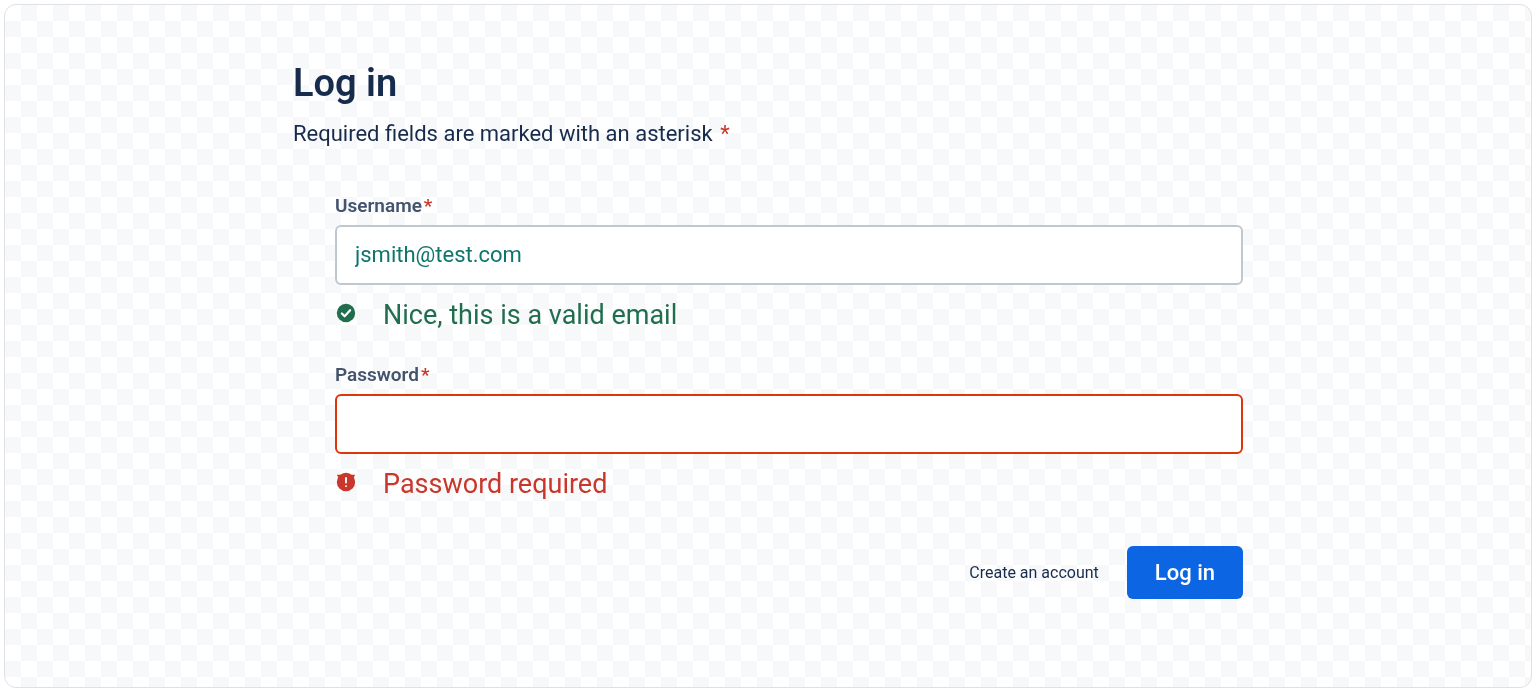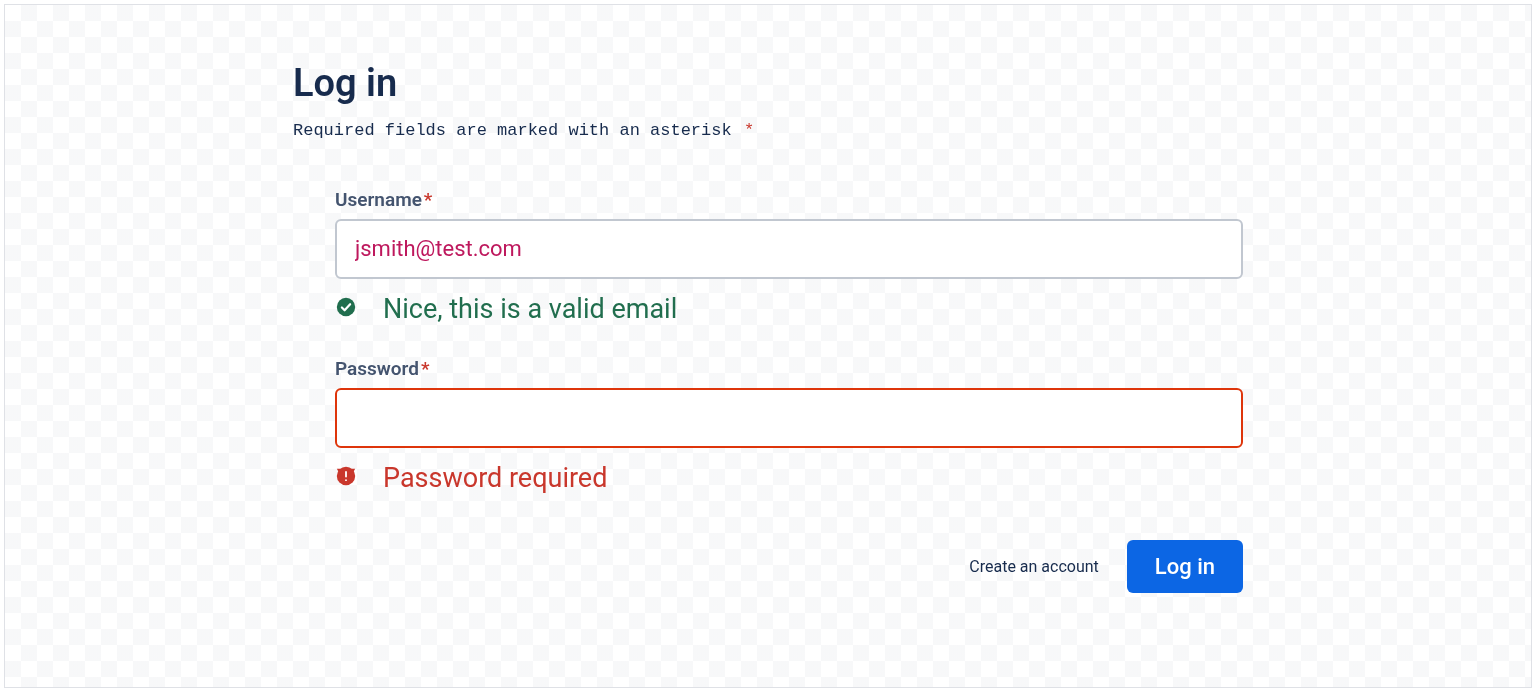--- a/index.html
+++ b/index.html
@@ -11,41 +11,40 @@
     font-family: -apple-system, BlinkMacSystemFont, "Segoe UI", Roboto, "Helvetica Neue", Arial, sans-serif;
     width: 1536px;
     height: 692px;
     background: #fff;
     position: relative;
   }
   .canvas {
     position: absolute;
     inset: 4px;
     border: 1px solid #dfe1e6;
-    border-radius: 0;
+    border-radius: 12px;
     background-color: #fff;
     background-image:
       linear-gradient(45deg, rgba(9,30,66,0.03) 25%, transparent 25%, transparent 75%, rgba(9,30,66,0.03) 75%),
       linear-gradient(45deg, rgba(9,30,66,0.03) 25%, transparent 25%, transparent 75%, rgba(9,30,66,0.03) 75%);
     background-size: 32px 32px;
     background-position: 0 0, 16px 16px;
     padding: 56px 288px 40px 288px;
   }
   .form-title {
     font-size: 38px;
     font-weight: 600;
     color: #172B4D;
     line-height: 1.2;
     margin-bottom: 14px;
   }
   .form-subtitle {
-    font-size: 17px;
+    font-size: 22px;
     color: #172B4D;
     font-weight: 400;
-    font-family: Liberation Mono, monospace;
   }
   .form-subtitle .asterisk {
     color: #C9372C;
     margin-left: 2px;
   }
   .field {
     margin-top: 48px;
     margin-left: 42px;
   }
   .field + .field {
@@ -62,21 +61,21 @@
     color: #C9372C;
     margin-left: 2px;
   }
   .text-input {
     width: 100%;
     height: 60px;
     border: 2px solid #C1C7D0;
     border-radius: 6px;
     background: #fff;
     font-size: 22px;
-    color: #be185d;
+    color: #0f766e;
     padding: 0 18px;
     outline: none;
     font-family: inherit;
   }
   .text-input.invalid {
     border-color: #DE350B;
   }
   .help-row {
     display: flex;
     align-items: center;

